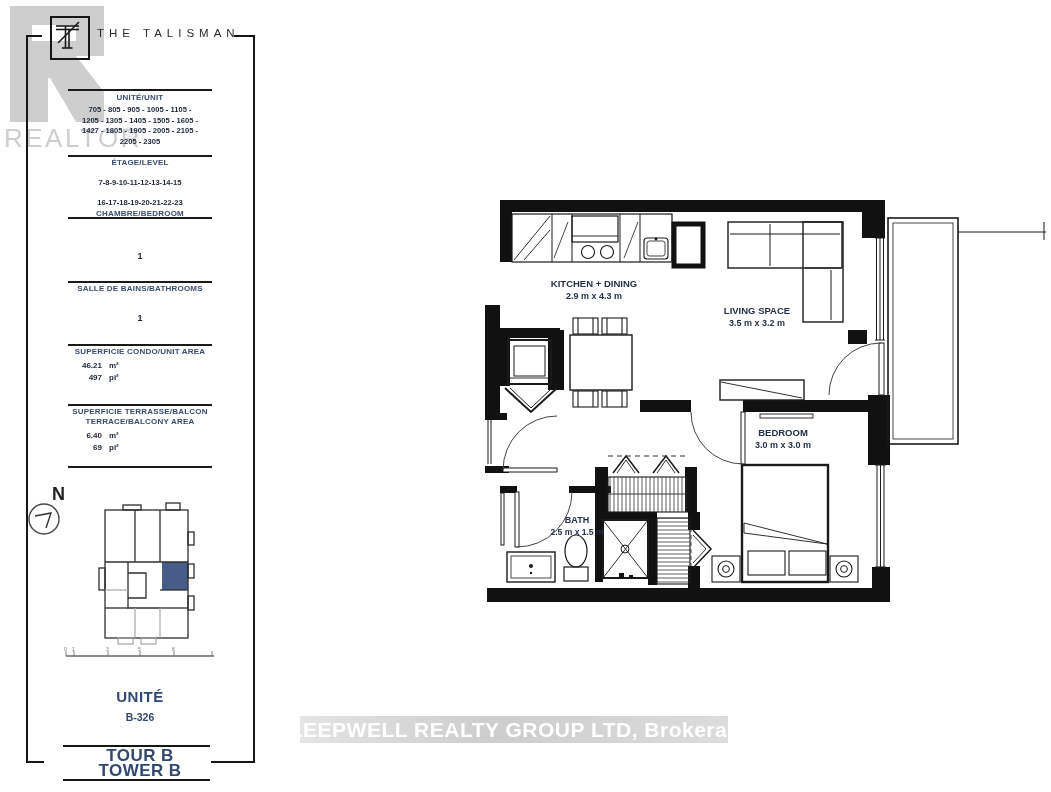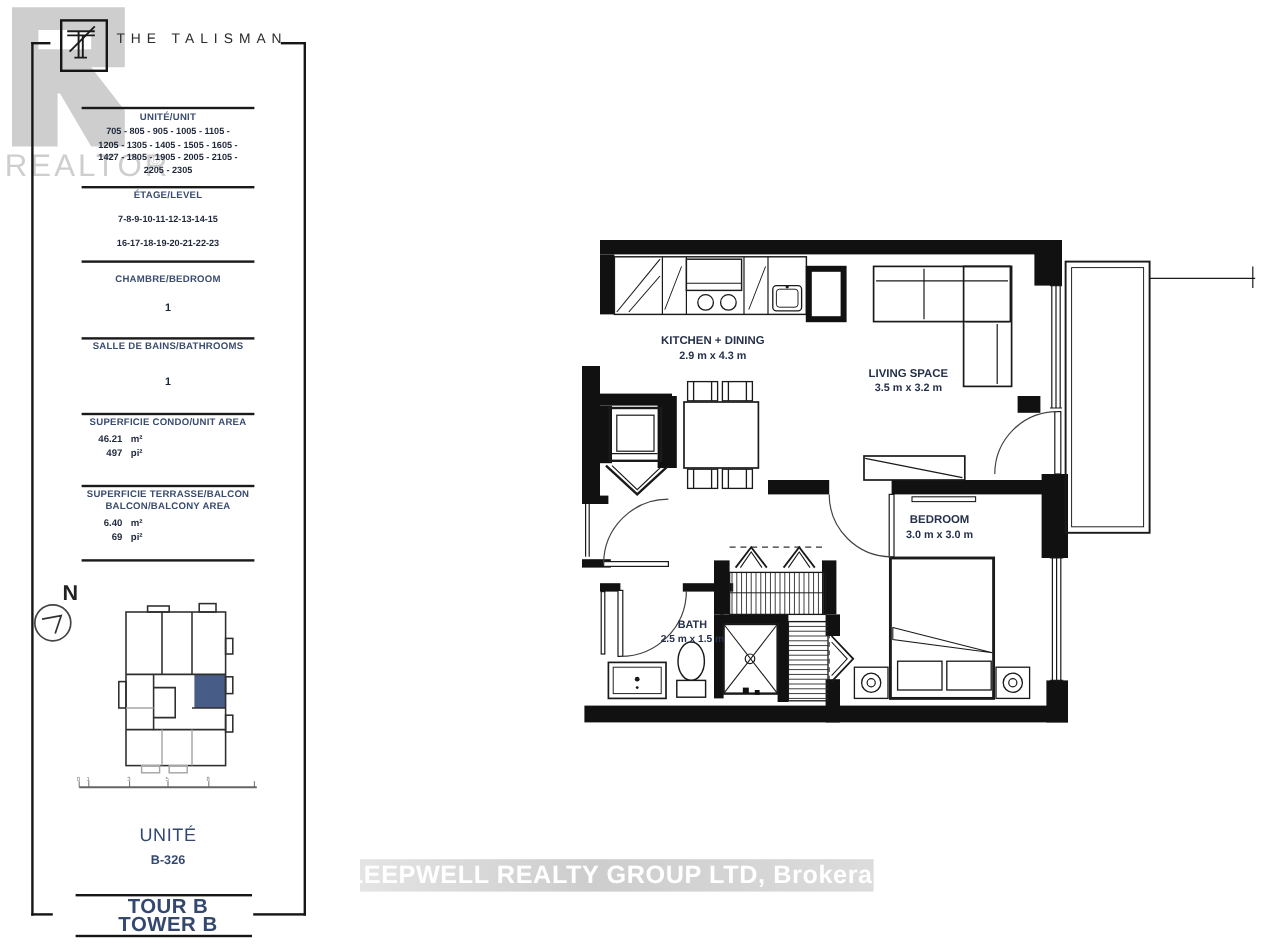--- a/index.html
+++ b/index.html
@@ -12,21 +12,21 @@
   .sb{position:absolute;left:60px;width:160px;text-align:center;}
   .sb-h{font-size:8px;font-weight:bold;color:#3a4c70;letter-spacing:.2px;}
   .sb-v{font-size:7.6px;font-weight:bold;color:#1d2638;line-height:10.5px;}
   .sb-one{font-size:9px;font-weight:bold;color:#1d2638;}
   .rule{position:absolute;left:68px;width:144px;height:1.5px;background:#1a1a1a;}
   .arearow{display:flex;gap:7px;font-size:8px;font-weight:bold;color:#1d2638;line-height:12px;}
   .arearow .v{width:42px;text-align:right;}
   .arearow .u{width:26px;text-align:left;}
   .title{position:absolute;left:97px;top:27px;font-size:11.5px;letter-spacing:5px;color:#2b2b2b;font-weight:500;white-space:nowrap;}
   .logo-box{position:absolute;left:50px;top:16px;width:36px;height:40px;border:2.5px solid #151515;}
-  .unite-h{position:absolute;left:60px;top:688px;width:160px;text-align:center;font-size:15px;font-weight:normal;color:#34476e;letter-spacing:.5px;}
+  .unite-h{position:absolute;left:60px;top:688px;width:160px;text-align:center;font-size:15px;font-weight:bold;color:#34476e;letter-spacing:.5px;}
   .unite-v{position:absolute;left:60px;top:711px;width:160px;text-align:center;font-size:10.5px;font-weight:bold;color:#34476e;}
   .tower{position:absolute;left:60px;top:748px;width:160px;text-align:center;font-size:17px;font-weight:bold;color:#34476e;line-height:15px;letter-spacing:.4px;}
   .north-n{position:absolute;left:52px;top:484px;font-size:18px;font-weight:600;color:#222;}
   .wm-band{position:absolute;left:300px;top:716px;width:428px;height:27px;
     background:linear-gradient(to right,#e4e4e4,#cdcdcd 45%,#dcdcdc);
     color:#ffffff;font-size:21px;font-weight:bold;letter-spacing:.5px;
     display:flex;align-items:center;justify-content:center;white-space:nowrap;}
   svg text{font-family:"Liberation Sans", sans-serif;}
   .plan-label{font-weight:bold;fill:#25304b;}
 </style>
@@ -71,21 +71,21 @@
     <div>1427 - 1805 - 1905 - 2005 - 2105 -</div>
     <div>2205 - 2305</div>
   </div>
 
   <div class="rule" style="top:155px;"></div>
   <div class="sb sb-h" style="top:158px;">ÉTAGE/LEVEL</div>
   <div class="sb sb-v" style="top:178px;">7-8-9-10-11-12-13-14-15</div>
   <div class="sb sb-v" style="top:198px;">16-17-18-19-20-21-22-23</div>
 
   <div class="rule" style="top:217px;"></div>
-  <div class="sb sb-h" style="top:228px;">CHAMBRE/BEDROOM</div>
+  <div class="sb sb-h" style="top:209px;">CHAMBRE/BEDROOM</div>
   <div class="sb sb-one" style="top:251px;">1</div>
 
   <div class="rule" style="top:281px;"></div>
   <div class="sb sb-h" style="top:284px;">SALLE DE BAINS/BATHROOMS</div>
   <div class="sb sb-one" style="top:313px;">1</div>
 
   <div class="rule" style="top:344px;"></div>
   <div class="sb sb-h" style="top:347px;">SUPERFICIE CONDO/UNIT AREA</div>
   <div class="sb" style="top:360px;">
     <div class="arearow">
@@ -93,21 +93,21 @@
         <span class="u">m²</span>
       </div>
     <div class="arearow">
         <span class="v">497</span>
         <span class="u">pi²</span>
       </div>
   </div>
 
   <div class="rule" style="top:404px;"></div>
   <div class="sb sb-h" style="top:407px;">SUPERFICIE TERRASSE/BALCON</div>
-  <div class="sb sb-h" style="top:417px;">BALCON/BALCONY AREA</div>
+  <div class="sb sb-h" style="top:417px;">TERRACE/BALCONY AREA</div>
   <div class="sb" style="top:430px;">
     <div class="arearow">
         <span class="v">6.40</span>
         <span class="u">m²</span>
       </div>
     <div class="arearow">
         <span class="v">69</span>
         <span class="u">pi²</span>
       </div>
   </div>

